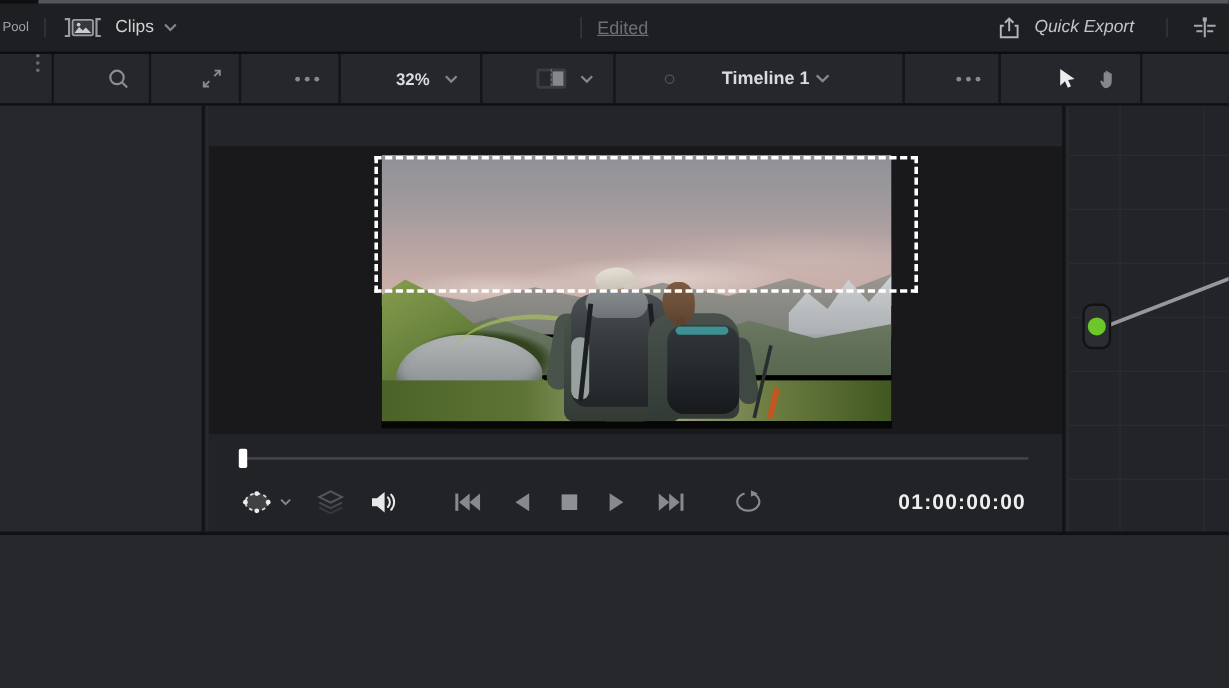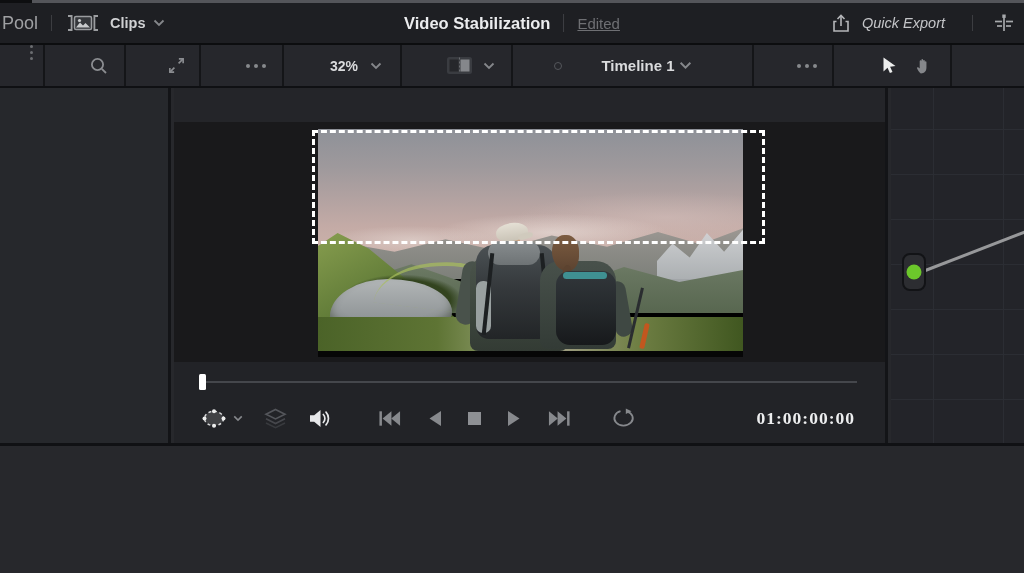--- a/index.html
+++ b/index.html
@@ -7,23 +7,23 @@
   body { background:#27282c; font-family:"Liberation Sans", sans-serif; position:relative; }
   svg { display:block; }
 
   
   .top-strip { position:absolute; top:0; left:0; width:1024px; height:3px; background:#0d0e10; z-index:20; }
   .top-strip .handle { position:absolute; top:0; left:32px; right:0; height:3px; background:#54555a; }
 
   
   .top-bar { position:absolute; top:3px; left:0; width:1024px; height:42px; background:#1e1f23; border-bottom:2px solid #0c0d0f; z-index:10; }
   .tb-left { position:absolute; left:0; top:0; height:40px; display:flex; align-items:center; }
-  .pool-label { color:#9fa0a3; font-size:18px; padding-left:2px; }
+  .pool-label { color:#9fa0a3; font-size:11px; padding-left:2px; }
   .vdiv { width:1px; height:16px; background:#3c3d41; margin:0 13px; }
-  .clips-label { color:#d0d1d3; font-weight:700; font-size:14.5px; margin:0 8px 0 9px; }
+  .clips-label { color:#d0d1d3; font-weight:400; font-size:14.5px; margin:0 8px 0 9px; }
   .tb-center { position:absolute; left:50%; top:0; transform:translateX(-50%); height:40px; display:flex; align-items:center; gap:13px; }
   .proj-title { color:#ebecee; font-size:16.5px; font-weight:700; white-space:nowrap; }
   .title-sep { width:1px; height:18px; background:#3e3f43; }
   .proj-status { color:#6e6f73; font-size:15px;text-decoration:underline; }
   .tb-right { position:absolute; right:0; top:0; height:40px; display:flex; align-items:center; padding-right:8px;font-style:italic; }
   .qe-label { color:#c4c5c8; font-size:14.5px; margin:0 14px 0 10px; white-space:nowrap; }
 
   
   .toolbar { position:absolute; top:45px; left:0; width:1024px; height:43px; background:#26272c; display:flex; border-bottom:2px solid #0f1013; z-index:9; }
   .tcell { height:100%; display:flex; align-items:center; justify-content:center; border-right:2px solid #141518;margin-left:28px; }
@@ -98,21 +98,21 @@
   .h2-pony { left:244px; top:136px; width:9px; height:24px; background:#5c4330; border-radius:42%; transform:rotate(6deg); }
   .h2-pack { left:238px; top:142px; width:60px; height:74px; background:linear-gradient(180deg,#32373b 0%,#24282b 55%,#17191b 100%); border-radius:14px; }
   .h2-packteal { left:245px; top:143px; width:44px; height:7px; background:#3f9092; border-radius:4px; }
   .pole1 { left:316px; top:158px; width:3px; height:62px; background:#2a2d30; transform:rotate(13deg); }
   .pole1-grip { left:324px; top:194px; width:5px; height:26px; background:#c2571f; border-radius:2px; transform:rotate(13deg); }
   .black-bar { left:0; bottom:0; width:425px; height:6px; background:#060606; }
 
   .selection-box { position:absolute; left:138px; top:8px; width:453px; height:114px; border:3px dashed #ffffff; z-index:6; }
 
   
-  .transport { position:absolute; top:274px; left:0; right:0; bottom:0; background:#222327;font-family:Liberation Serif, serif; }
+  .transport { position:absolute; top:274px; left:0; right:0; bottom:0; background:#222327; }
   .scrub-track { position:absolute; left:26px; right:28px; top:19px; height:2px; background:#45474c; }
   .playhead { position:absolute; left:25px; top:12px; width:7px; height:16px; background:#ffffff; border-radius:1.5px; }
   .grp-left { position:absolute; left:26px; top:38px; height:36px; display:flex; align-items:center; gap:20px; }
   .overlay-btn { display:flex; align-items:center; gap:5px; }
   .grp-center { position:absolute; left:204px; top:38px; height:36px; display:flex; align-items:center; gap:25px; }
   .loop-wrap { margin-left:14px; }
   .tc-out { position:absolute; right:30px; top:38px; height:36px; display:flex; align-items:center; color:#edeeef; font-weight:700; font-size:17.5px; letter-spacing:1px; }
 
   
   .right-panel { position:absolute; top:88px; left:891px; width:133px; height:355px; background:#232429;
@@ -145,21 +145,20 @@
     </span>
     <span class="clips-label">Clips</span>
     <span>
       <svg width="12" height="8" viewBox="0 0 12 8" fill="none">
           <path d="M1.5 1.5L6 6l4.5-4.5" stroke="#85878b" stroke-width="1.8"></path>
         </svg>
     </span>
   </div>
 
   <div class="tb-center">
-    <span class="proj-title">Video Stabilization</span>
     <span class="title-sep"></span>
     <span class="proj-status">Edited</span>
   </div>
 
   <div class="tb-right">
     <span>
       <svg width="22" height="21" viewBox="0 0 22 21" fill="none" stroke="#b5b6b9" stroke-width="1.6">
         <path d="M6.5 8.5H4V18h14V8.5h-2.5"></path>
         <path d="M11 13V3"></path>
         <path d="M7.5 6L11 2.5 14.5 6"></path>

